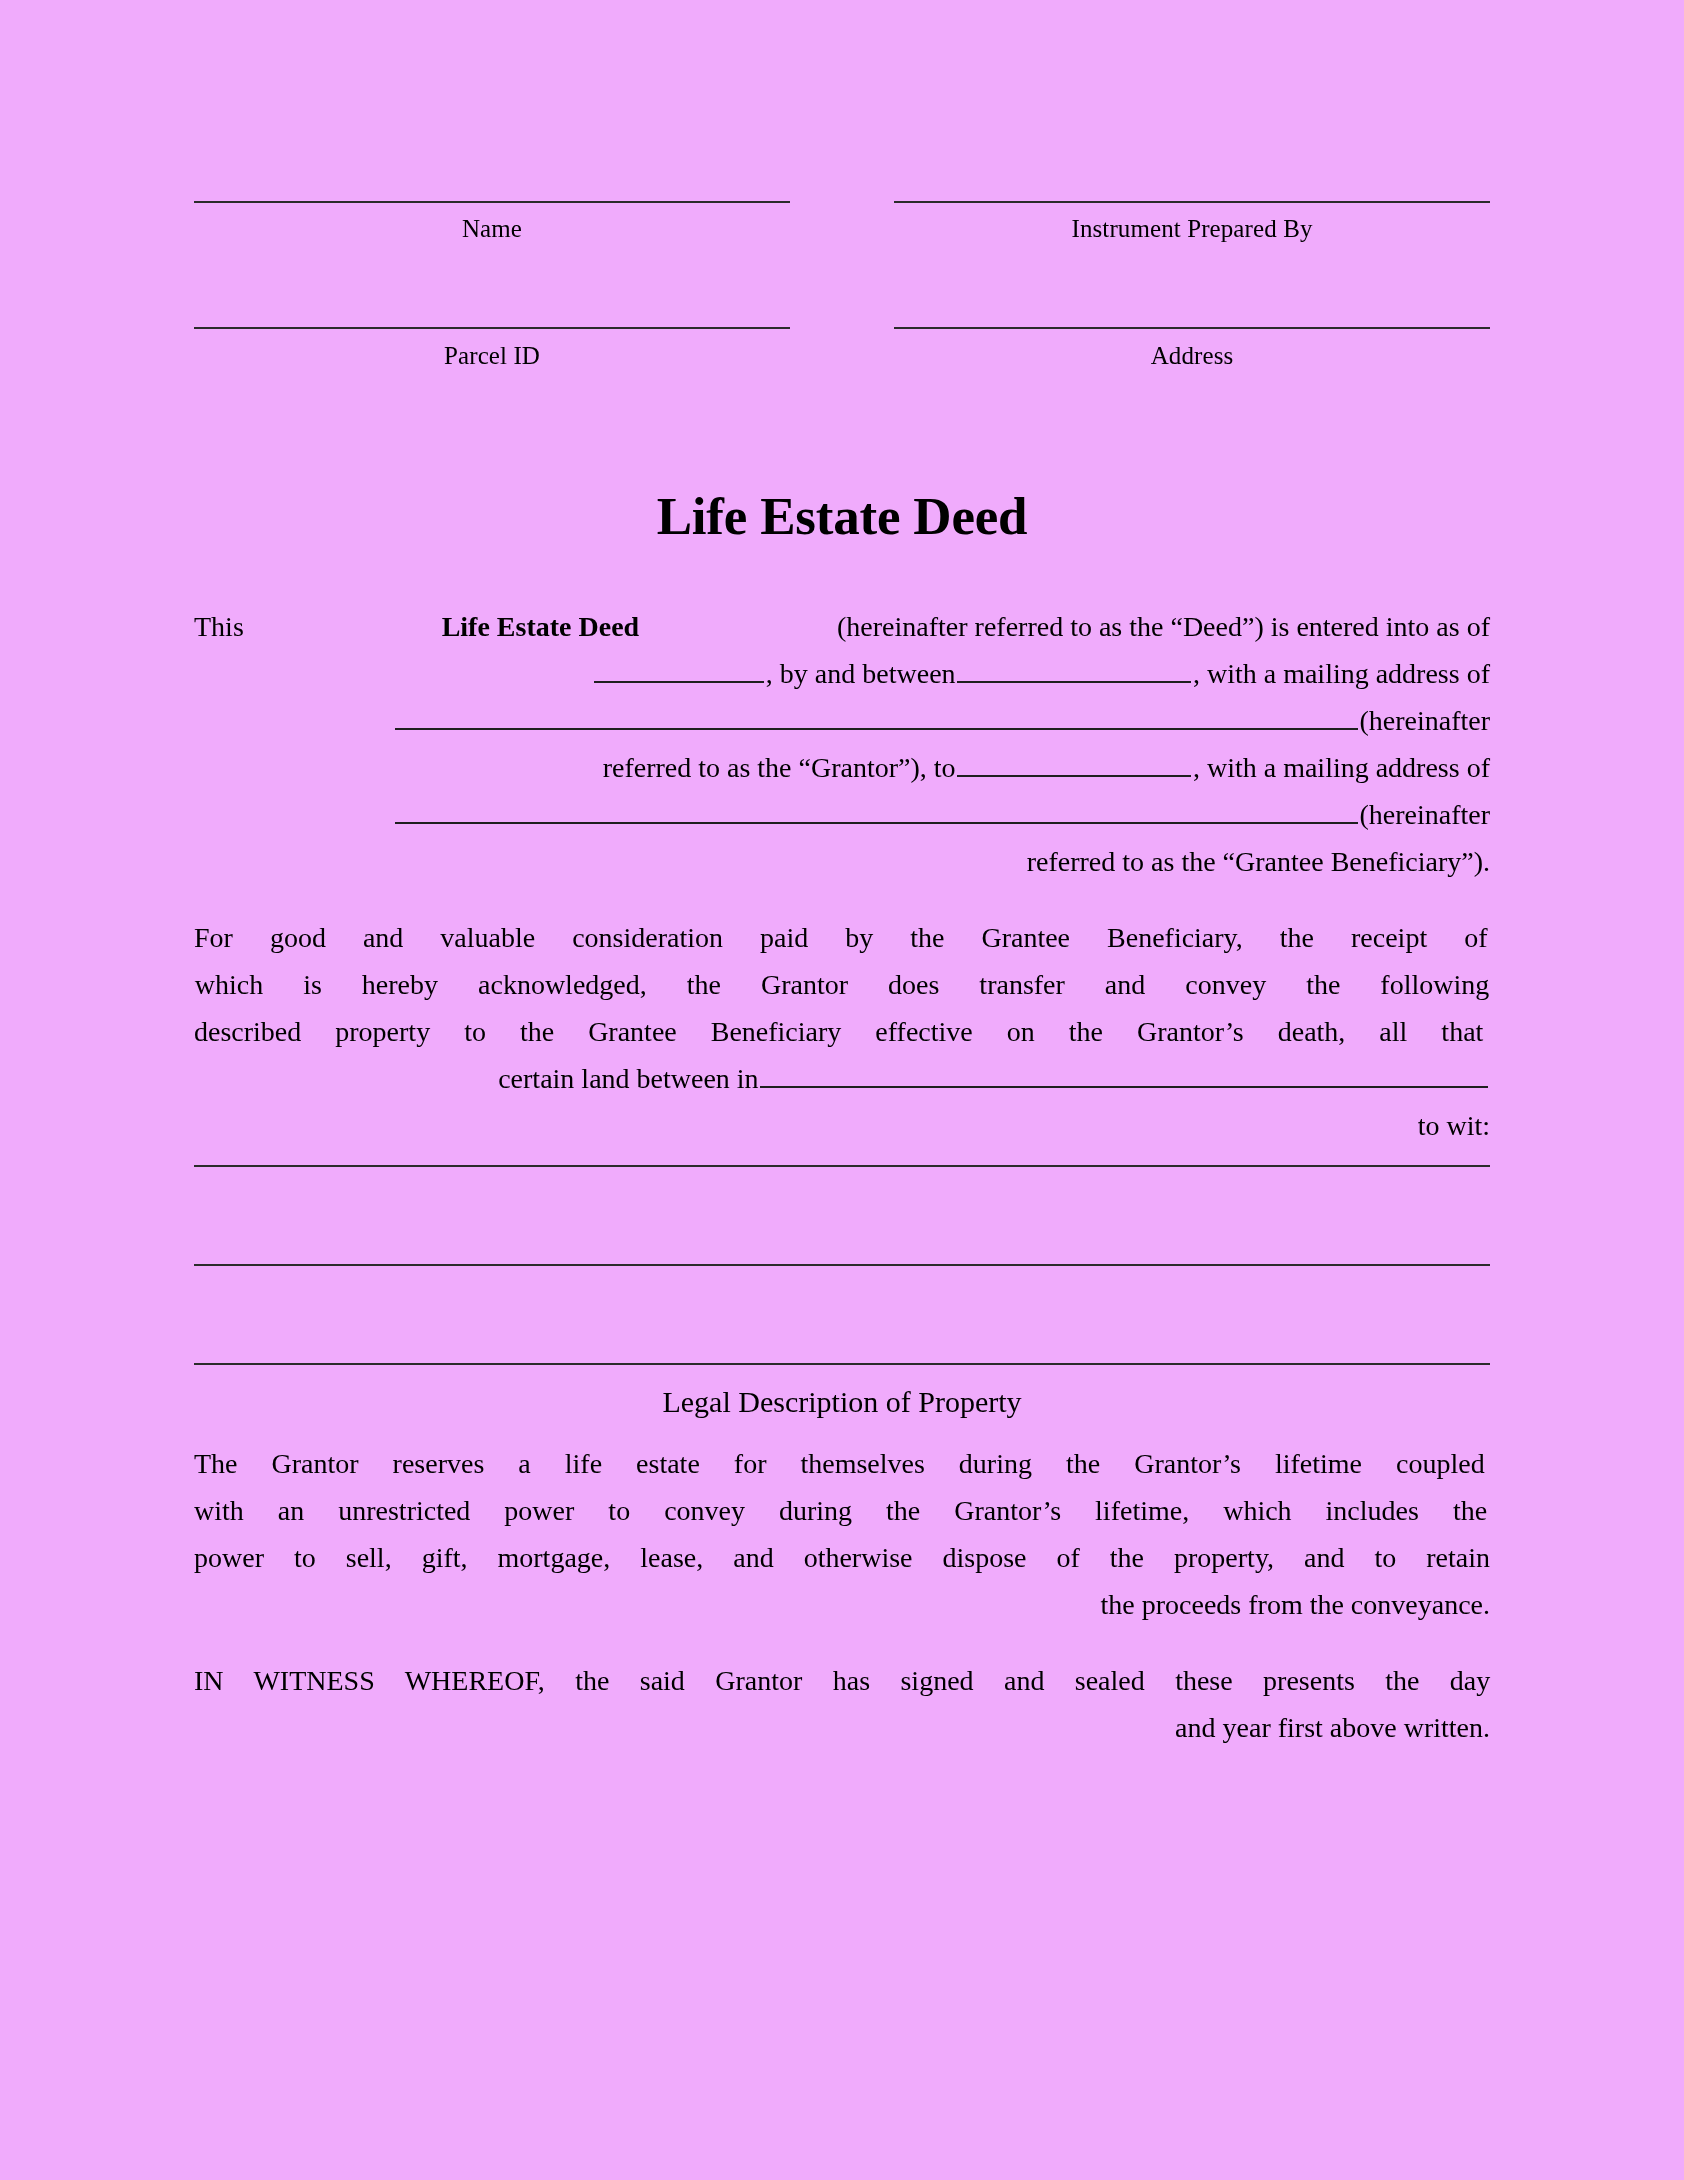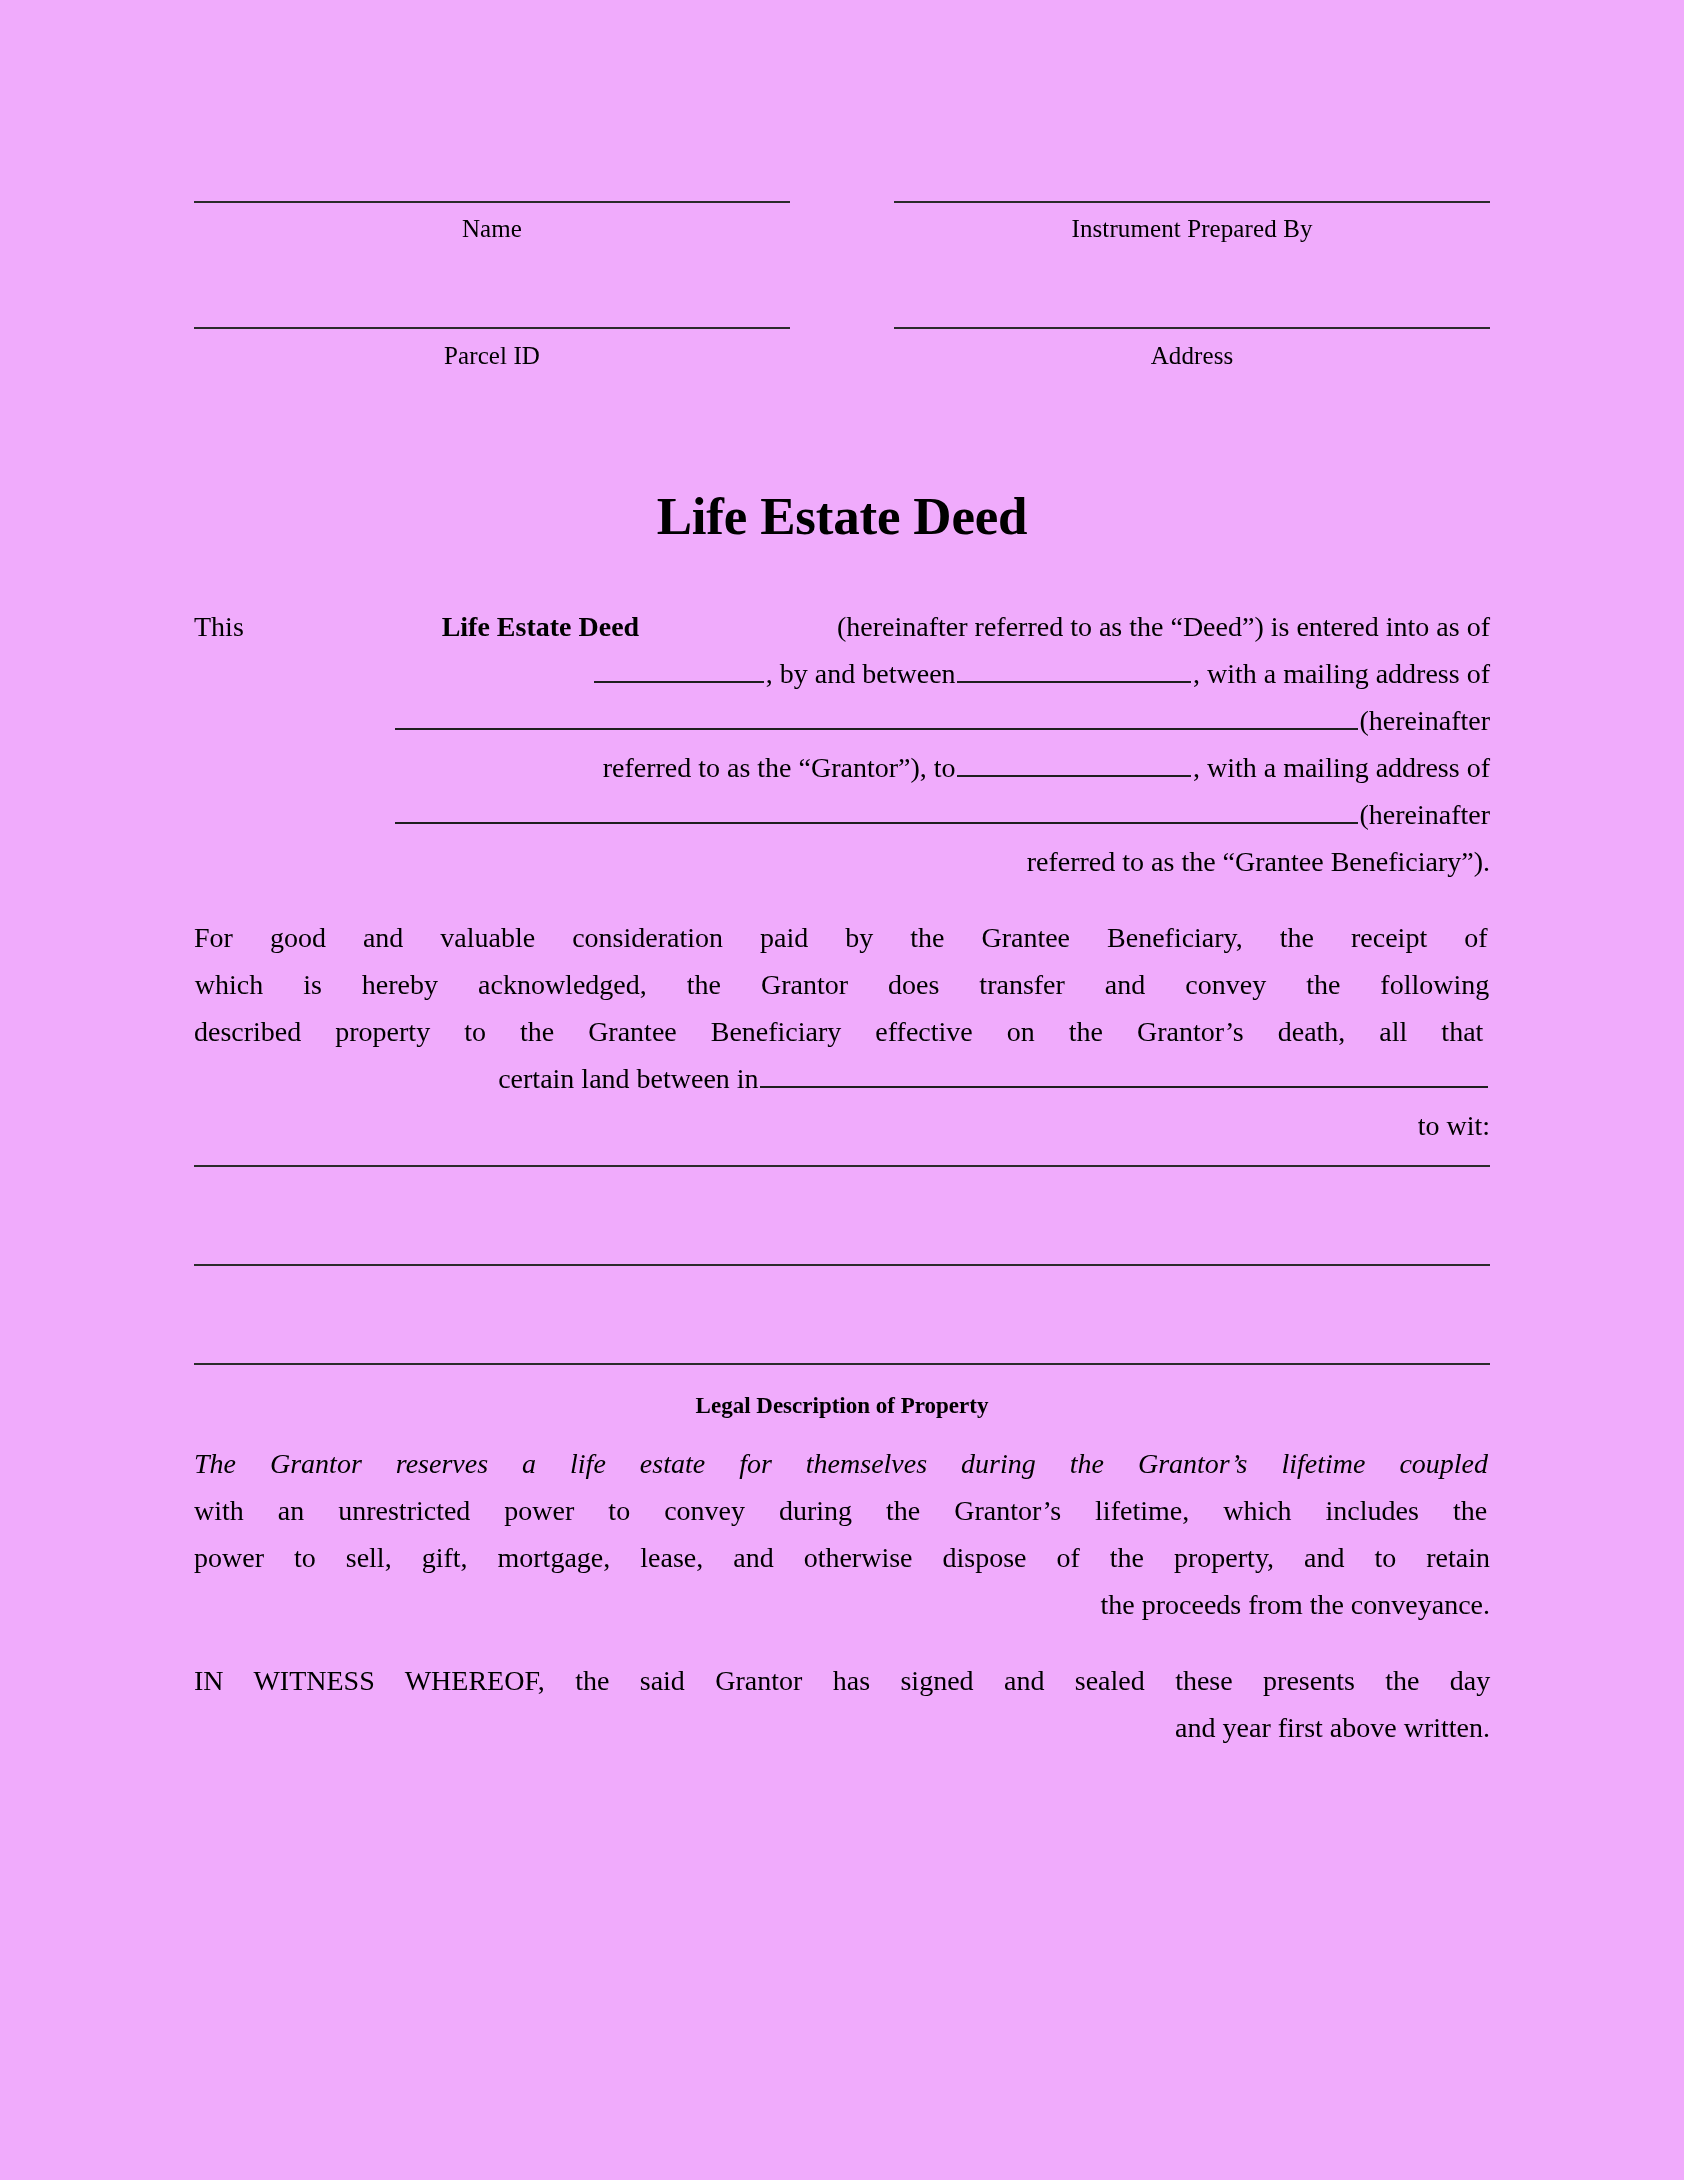--- a/index.html
+++ b/index.html
@@ -109,23 +109,22 @@
     width: 1296px;
   }
   .legal-line {
     border-bottom: 2.1px solid #2b2b2b;
     height: 0;
     width: 100%;
   }
   .legal-gap { height: 97px; }
   .legal-caption {
     text-align: center;
-    font-size: 23px;
-    margin-top: 28px;
-    font-weight: bold;
+    font-size: 30px;
+    margin-top: 20px;
   }
 
   .tail-block {
     position: absolute;
     left: 194px;
     top: 1440px;
     width: 1296px;
   }
 </style>
 </head>
@@ -222,21 +221,21 @@
     <div class="legal-line"></div>
     <div class="legal-gap"></div>
     <div class="legal-line"></div>
     <div class="legal-gap"></div>
     <div class="legal-line"></div>
     <div class="legal-caption">Legal Description of Property</div>
   </div>
 
   <div class="tail-block">
     <p class="para">
-      <span class="ln-wrap" style="justify-content: space-between; font-style: italic;">
+      <span class="ln-wrap" style="justify-content: space-between;">
         <span style="display: inline; white-space: nowrap; word-spacing: 27px;">The Grantor reserves a life estate for themselves during the Grantor’s lifetime coupled</span>
       </span>
       <span class="ln-wrap" style="justify-content: space-between;">
         <span style="display: inline; white-space: nowrap; word-spacing: 27px;">with an unrestricted power to convey during the Grantor’s lifetime, which includes the</span>
       </span>
       <span class="ln-wrap" style="justify-content: space-between;">
         <span style="display: inline; white-space: nowrap; word-spacing: 23px;">power to sell, gift, mortgage, lease, and otherwise dispose of the property, and to retain</span>
       </span>
       <span class="ln-wrap free">
         <span>the proceeds from the conveyance.</span>

